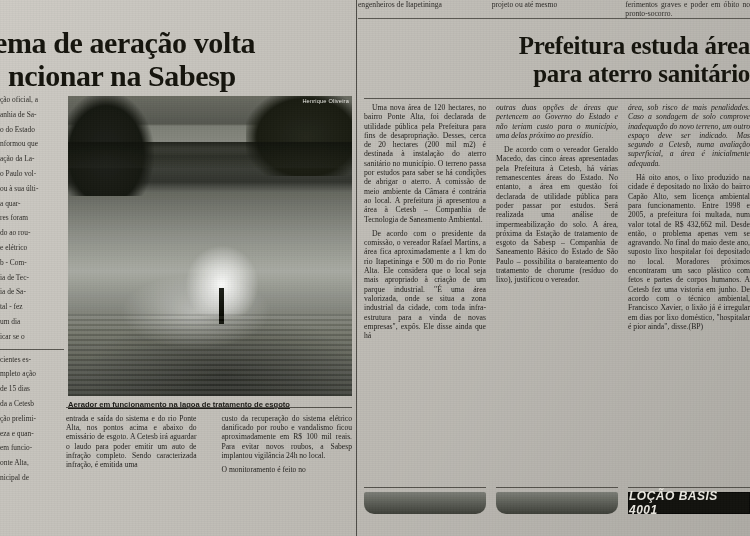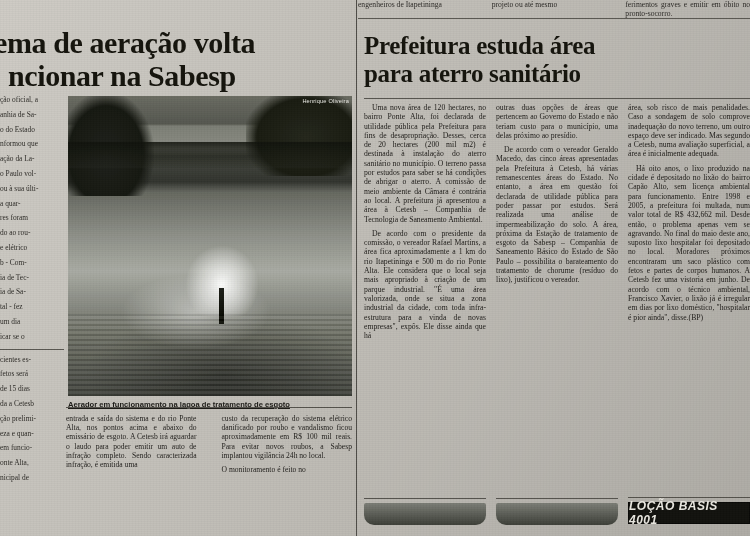--- a/index.html
+++ b/index.html
@@ -136,37 +136,38 @@
     position: absolute; left: 356px; top: 0; bottom: 0; width: 1px;
     background: #4e4c47;
   }
 
   
   .right-col { position: absolute; left: 364px; top: 28px; width: 386px; }
   .hl-right {
     font-weight: bold; font-size: 25px; line-height: 28px;
     color: #17160f; letter-spacing: -0.3px;
     margin: 4px 0 10px 0;
+    text-align: right;
   }
   .right-body {
     display: flex; gap: 10px;
     padding-top: 4px;
   }
   .right-body > .c {
     width: 122px;
     font-size: 7.7px; line-height: 9.3px; color: #23211e;
     text-align: justify;
   }
   .right-body p { margin: 0 0 5px 0; text-indent: 8px; }
-  .right-body p.noind { text-indent: 0; }
+  .right-body p.noind { text-indent: 0; font-style: italic; }
 
   
   .ads {
     position: absolute; left: 364px; top: 487px; width: 386px; height: 49px;
-    display: flex; gap: 10px; align-items: center;
+    display: flex; gap: 10px;
   }
   .ad { position: relative; overflow: hidden; }
   .ad1 { width: 122px; }
   .ad2 { width: 122px; }
   .ad3 { width: 122px; }
   .ad-rule { border-top: 1px solid #55534d; margin-bottom: 4px; }
   .ad-shape {
     width: 100%; height: 22px;
     background: linear-gradient(180deg,#7b7d76,#3e4039);
     border-radius: 2px 2px 10px 10px;
@@ -186,21 +187,21 @@
 </style>
 </head>
 <body>
 
 <div id="page">
 
   <div class="topstrip">
     <div class="cols">
       <div>engenheiros de Itapetininga</div>
       <div>projeto ou até mesmo</div>
-      <div>ferimentos graves e emitir em óbito no pronto-socorro.</div>
+      <div>ferimentos graves e poder em óbito no pronto-socorro.</div>
     </div>
     <div class="rule"></div>
   </div>
 
   <div class="vdivider"></div>
 
   <div class="left-col">
     <div class="hl-left">
       <div>ema de aeração volta</div>
       <div class="l2">ncionar na Sabesp</div>
@@ -234,21 +235,21 @@
     <p>do ao rou-</p>
     <p>e elétrico</p>
     <p>b - Com-</p>
     <p>ia de Tec-</p>
     <p>ia de Sa-</p>
     <p>tal - fez</p>
     <p>um dia</p>
     <p>icar se o</p>
     <div class="sep"></div>
     <p>cientes es-</p>
-    <p>fetos será</p>
+    <p>mpleto ação</p>
     <p>de 15 dias</p>
     <p>da a Cetesb</p>
     <p>ção prelimi-</p>
     <p>eza e quan-</p>
     <p>em funcio-</p>
     <p>onte Alta,</p>
     <p>nicipal de</p>
   </div>
 
   <div class="left-rule"></div>

